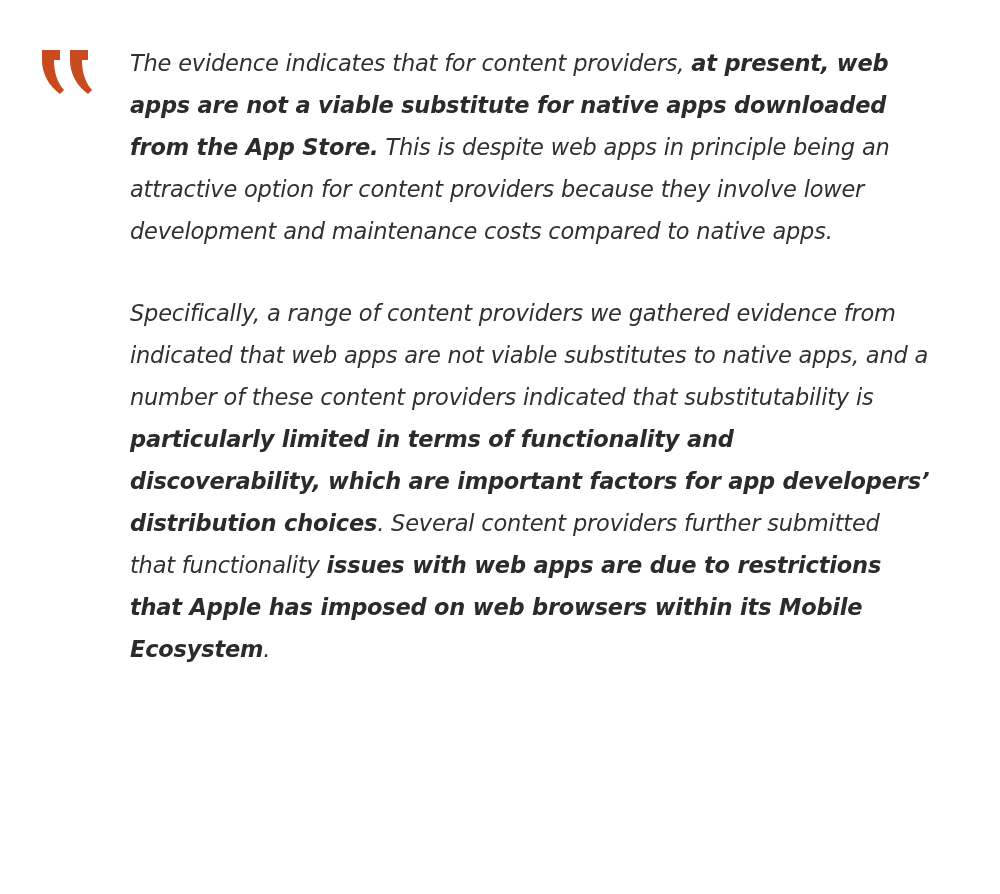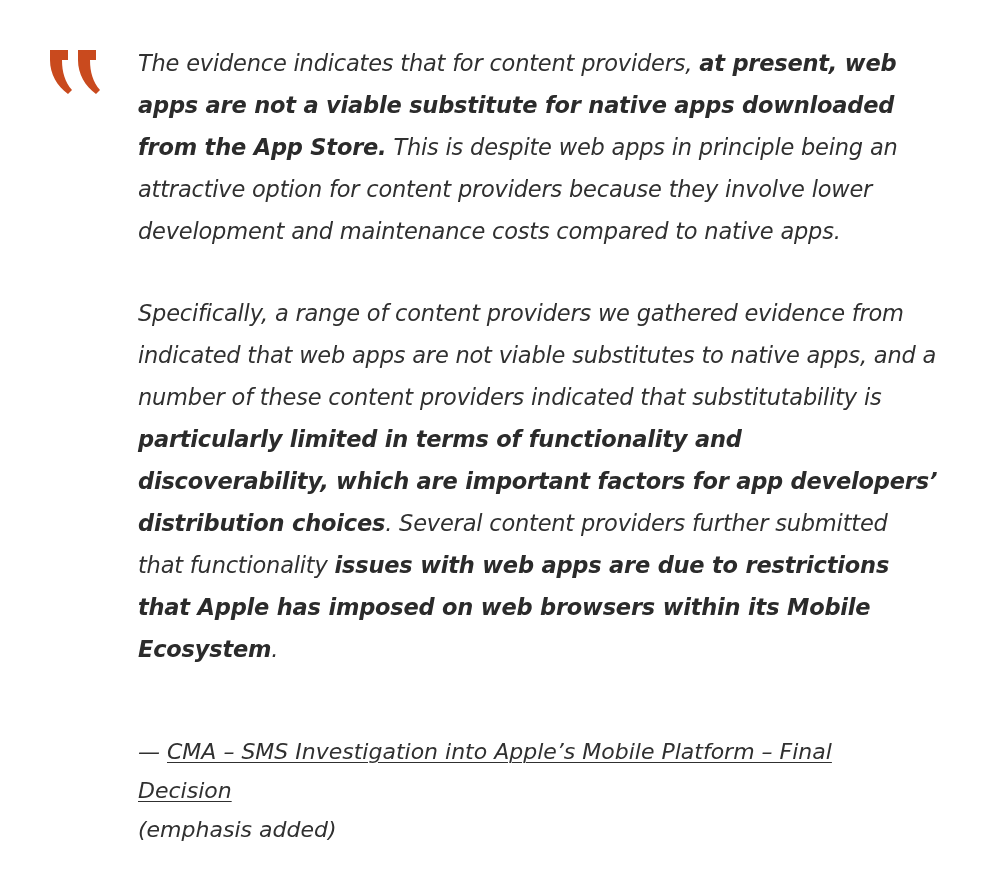--- a/index.html
+++ b/index.html
@@ -10,21 +10,21 @@
     body {
       width: 1000px;
       height: 894px;
       position: relative;
       overflow: hidden;
       font-family: "DejaVu Sans", sans-serif;
       color: #303030;
     }
     .blockquote {
       position: absolute;
-      left: 8px;
+      left: 0;
       top: 0;
       width: 968px;
       height: 894px;
     }
     .quote-icon {
       position: absolute;
       left: 40px;
       top: 48px;
       width: 54px;
       height: 48px;
@@ -82,18 +82,14 @@
 
   <div class="quote-body">
     <p>
       <span>The evidence indicates that for content providers, </span><b>at present, web apps are not a viable substitute for native apps downloaded from the App Store.</b><span> This is despite web apps in principle being an attractive option for content providers because they involve lower development and maintenance costs compared to native apps.</span>
     </p>
     <p>
       <span>Specifically, a range of content providers we gathered evidence from indicated that web apps are not viable substitutes to native apps, and a number of these content providers indicated that substitutability is </span><b>particularly limited in terms of functionality and discoverability, which are important factors for app developers’ distribution choices</b><span>. Several content providers further submitted that functionality </span><b>issues with web apps are due to restrictions that Apple has imposed on web browsers within its Mobile Ecosystem</b><span>.</span>
     </p>
   </div>
 
-  <div class="attribution">
-    <span>— </span><a href="#">CMA – SMS Investigation into Apple’s Mobile Platform – Final Decision</a>
-    <span class="emphasis-note">(emphasis added)</span>
-  </div>
 
 </div>
 
 </body></html>

